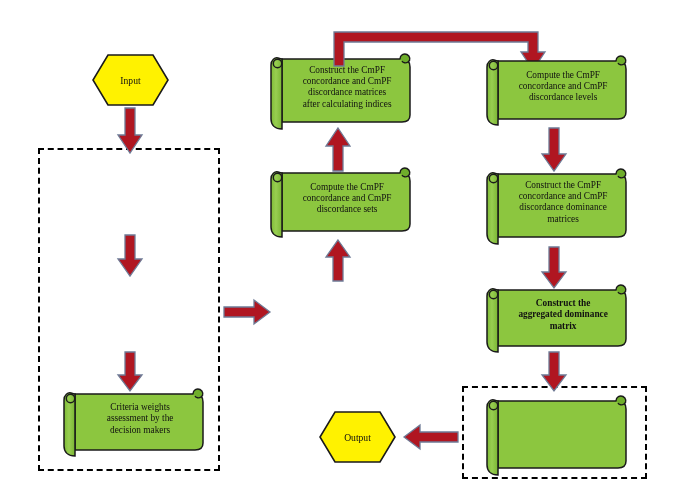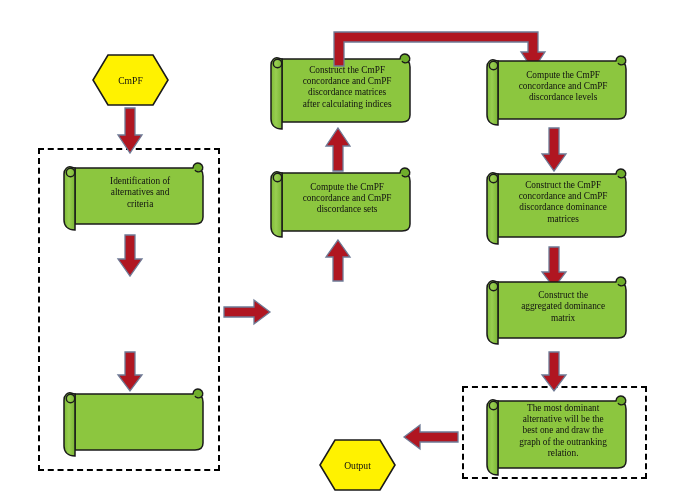--- a/index.html
+++ b/index.html
@@ -97,40 +97,29 @@
   </svg>
 
   <div class="dashed-group" style="left:38px; top:148px; width:182px; height:323px;"></div>
 
   <div class="dashed-group" style="left:462px; top:386px; width:185px; height:93px;"></div>
 
   <div class="hex-node" style="left:92px; top:54px; width:77px; height:52px;">
     <svg class="hex-svg" viewBox="0 0 77 52" preserveAspectRatio="none">
       <polygon points="16,1 61,1 76,26 61,51 16,51 1,26" fill="#FFF200" stroke="#1a1a1a" stroke-width="1.6"></polygon>
     </svg>
-    <div class="hex-label">CmPF</div>
+    <div class="hex-label">Input</div>
   </div>
 
   <div class="arrow" style="left:117px; top:108px; width:26px; height:46px;">
     <svg viewBox="0 0 26 46" width="26" height="46">
       <polygon points="8,0 18,0 18,27 25,27 13,45 1,27 8,27" fill="#B01621" stroke="#6E7B96" stroke-width="1.3"></polygon>
     </svg>
   </div>
 
-  <div class="scroll-node" style="left:55px; top:162px; width:152px; height:72px;">
-    <svg class="scroll-svg" viewBox="0 0 152 72" preserveAspectRatio="none">
-      <path d="M20,6 L140,6 C146,6 148,9 148,14 L148,55 C148,60 145,62 140,62 L20,62 Z" fill="#8CC63F" stroke="#1a1a1a" stroke-width="1.5"></path>
-      <path d="M20,6 L20,62 L20,68 C13,68 9,64 9,58 L9,12 C9,7 13,4 16,5 C19,6 20,6 20,6 Z" fill="url(#rollGrad)" stroke="#1a1a1a" stroke-width="1.5"></path>
-      <circle cx="15.5" cy="10.5" r="4.2" fill="none" stroke="#1a1a1a" stroke-width="1.4"></circle>
-      <path d="M138,6 C138,2 142,0 145,1.5 C148,3 149,7 146,9 C144,10.4 141,10 140,8" fill="#6FAE2B" stroke="#1a1a1a" stroke-width="1.4"></path>
-    </svg>
-    <div class="scroll-label">Identification of
-alternatives and
-criteria</div>
-  </div>
 
   <div class="arrow" style="left:117px; top:235px; width:26px; height:42px;">
     <svg viewBox="0 0 26 42" width="26" height="42">
       <polygon points="8,0 18,0 18,24 25,24 13,41 1,24 8,24" fill="#B01621" stroke="#6E7B96" stroke-width="1.3"></polygon>
     </svg>
   </div>
 
 
   <div class="arrow" style="left:117px; top:352px; width:26px; height:40px;">
     <svg viewBox="0 0 26 40" width="26" height="40">
@@ -138,20 +127,23 @@
     </svg>
   </div>
 
   <div class="scroll-node" style="left:55px; top:388px; width:152px; height:72px;">
     <svg class="scroll-svg" viewBox="0 0 152 72" preserveAspectRatio="none">
       <path d="M20,6 L140,6 C146,6 148,9 148,14 L148,55 C148,60 145,62 140,62 L20,62 Z" fill="#8CC63F" stroke="#1a1a1a" stroke-width="1.5"></path>
       <path d="M20,6 L20,62 L20,68 C13,68 9,64 9,58 L9,12 C9,7 13,4 16,5 C19,6 20,6 20,6 Z" fill="url(#rollGrad)" stroke="#1a1a1a" stroke-width="1.5"></path>
       <circle cx="15.5" cy="10.5" r="4.2" fill="none" stroke="#1a1a1a" stroke-width="1.4"></circle>
       <path d="M138,6 C138,2 142,0 145,1.5 C148,3 149,7 146,9 C144,10.4 141,10 140,8" fill="#6FAE2B" stroke="#1a1a1a" stroke-width="1.4"></path>
     </svg>
+    <div class="scroll-label">Criteria weights
+assessment by the
+decision makers</div>
   </div>
 
   <div class="arrow" style="left:224px; top:299px; width:47px; height:26px;">
     <svg viewBox="0 0 47 26" width="47" height="26">
       <polygon points="0,8 30,8 30,1 46,13 30,25 30,18 0,18" fill="#B01621" stroke="#6E7B96" stroke-width="1.3"></polygon>
     </svg>
   </div>
 
 
   <div class="arrow" style="left:325px; top:240px; width:26px; height:42px;">
@@ -227,21 +219,21 @@
 discordance dominance
 matrices</div>
   </div>
 
   <div class="arrow" style="left:541px; top:247px; width:26px; height:42px;">
     <svg viewBox="0 0 26 42" width="26" height="42">
       <polygon points="8,0 18,0 18,25 25,25 13,41 1,25 8,25" fill="#B01621" stroke="#6E7B96" stroke-width="1.3"></polygon>
     </svg>
   </div>
 
-  <div class="scroll-node" style="left:478px; top:276px; width:152px; height:72px;">
+  <div class="scroll-node" style="left:478px; top:284px; width:152px; height:72px;font-weight:bold;">
     <svg class="scroll-svg" viewBox="0 0 152 72" preserveAspectRatio="none">
       <path d="M20,6 L140,6 C146,6 148,9 148,14 L148,55 C148,60 145,62 140,62 L20,62 Z" fill="#8CC63F" stroke="#1a1a1a" stroke-width="1.5"></path>
       <path d="M20,6 L20,62 L20,68 C13,68 9,64 9,58 L9,12 C9,7 13,4 16,5 C19,6 20,6 20,6 Z" fill="url(#rollGrad)" stroke="#1a1a1a" stroke-width="1.5"></path>
       <circle cx="15.5" cy="10.5" r="4.2" fill="none" stroke="#1a1a1a" stroke-width="1.4"></circle>
       <path d="M138,6 C138,2 142,0 145,1.5 C148,3 149,7 146,9 C144,10.4 141,10 140,8" fill="#6FAE2B" stroke="#1a1a1a" stroke-width="1.4"></path>
     </svg>
     <div class="scroll-label">Construct the
 aggregated dominance
 matrix</div>
   </div>
@@ -252,33 +244,28 @@
     </svg>
   </div>
 
   <div class="scroll-node" style="left:478px; top:395px; width:152px; height:84px;">
     <svg class="scroll-svg" viewBox="0 0 152 84" preserveAspectRatio="none">
       <path d="M20,6 L140,6 C146,6 148,9 148,14 L148,66 C148,71 145,73 140,73 L20,73 Z" fill="#8CC63F" stroke="#1a1a1a" stroke-width="1.5"></path>
       <path d="M20,6 L20,73 L20,80 C13,80 9,76 9,70 L9,12 C9,7 13,4 16,5 C19,6 20,6 20,6 Z" fill="url(#rollGrad)" stroke="#1a1a1a" stroke-width="1.5"></path>
       <circle cx="15.5" cy="10.5" r="4.2" fill="none" stroke="#1a1a1a" stroke-width="1.4"></circle>
       <path d="M138,6 C138,2 142,0 145,1.5 C148,3 149,7 146,9 C144,10.4 141,10 140,8" fill="#6FAE2B" stroke="#1a1a1a" stroke-width="1.4"></path>
     </svg>
-    <div class="scroll-label">The most dominant
-alternative will be the
-best one and draw the
-graph of the outranking
-relation.</div>
   </div>
 
   <div class="arrow" style="left:404px; top:424px; width:55px; height:26px;">
     <svg viewBox="0 0 55 26" width="55" height="26">
       <polygon points="0,13 16,1 16,8 54,8 54,18 16,18 16,25" fill="#B01621" stroke="#6E7B96" stroke-width="1.3"></polygon>
     </svg>
   </div>
 
-  <div class="hex-node" style="left:319px; top:411px; width:77px; height:52px;margin-top:28px;">
+  <div class="hex-node" style="left:319px; top:411px; width:77px; height:52px;">
     <svg class="hex-svg" viewBox="0 0 77 52" preserveAspectRatio="none">
       <polygon points="16,1 61,1 76,26 61,51 16,51 1,26" fill="#FFF200" stroke="#1a1a1a" stroke-width="1.6"></polygon>
     </svg>
     <div class="hex-label">Output</div>
   </div>
 
 </div>
 
 </body></html>

